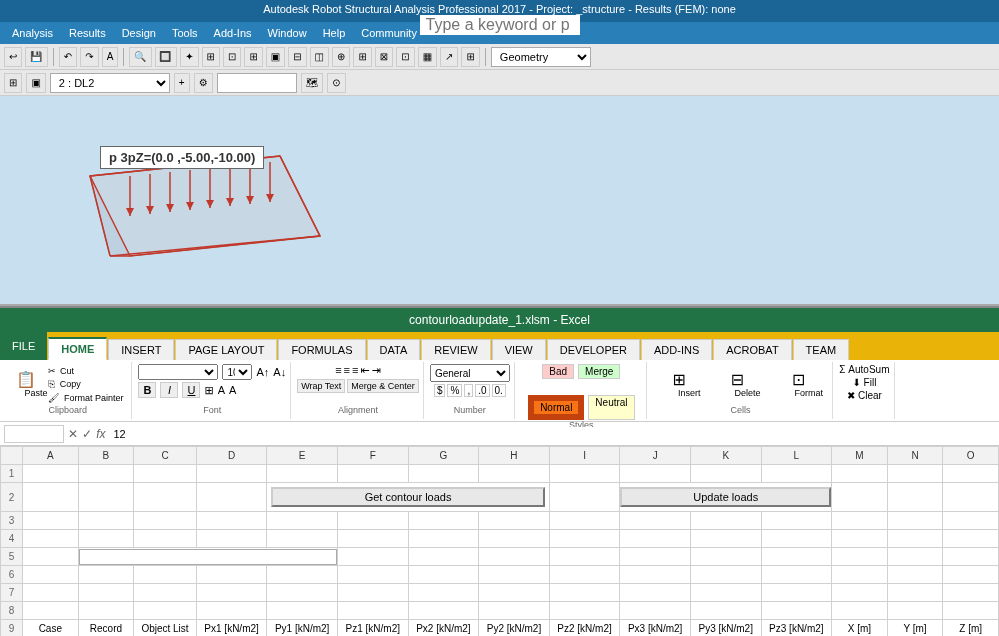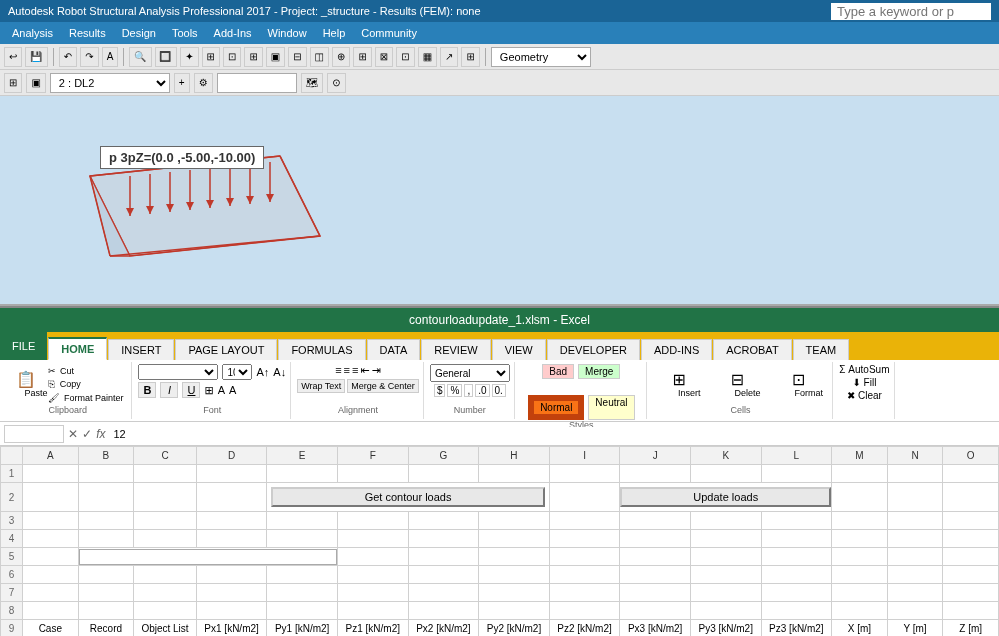--- a/index.html
+++ b/index.html
@@ -8,26 +8,27 @@
     
     #title-bar {
       background: #1a6496;
       color: white;
       font-size: 11px;
       padding: 3px 8px;
       display: flex;
       justify-content: space-between;
       align-items: center;
       height: 22px;
+      flex-direction: column;
     }
     #title-bar .search-box {
       background: white;
       border: none;
       padding: 1px 6px;
-      font-size: 13px;
+      font-size: 16px;
       width: 160px;
       color: #999;
     }
 
     
     #menu-bar {
       background: #2980b9;
       color: white;
       display: flex;
       align-items: center;

